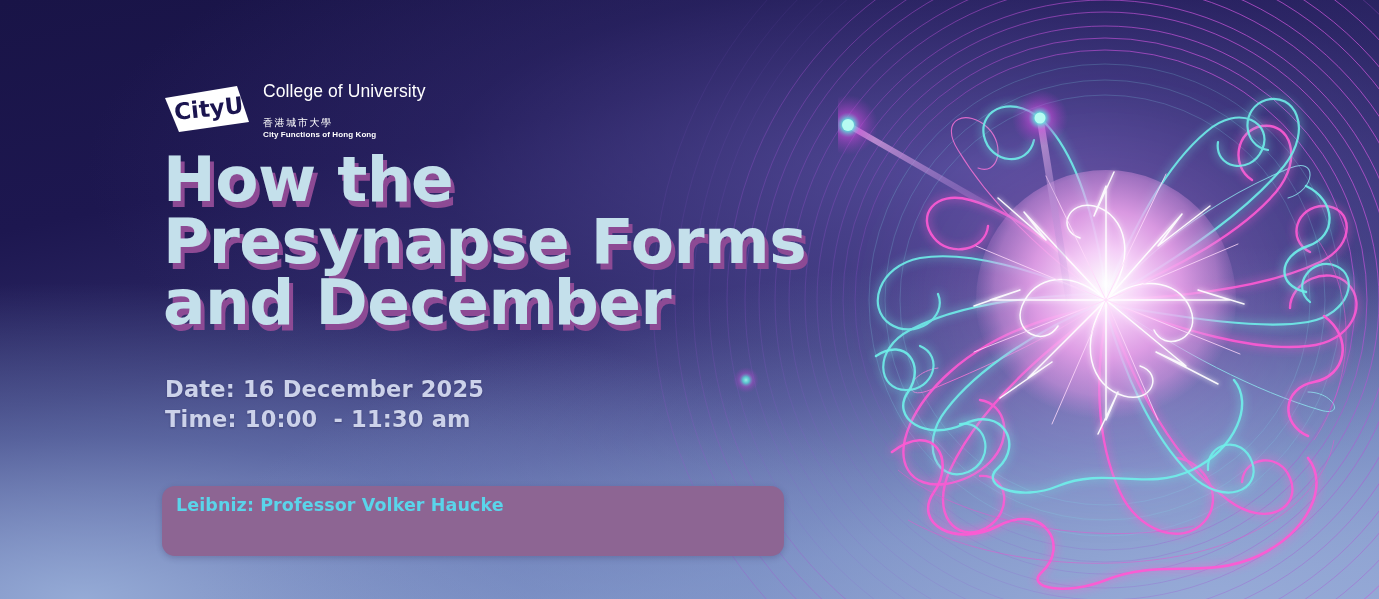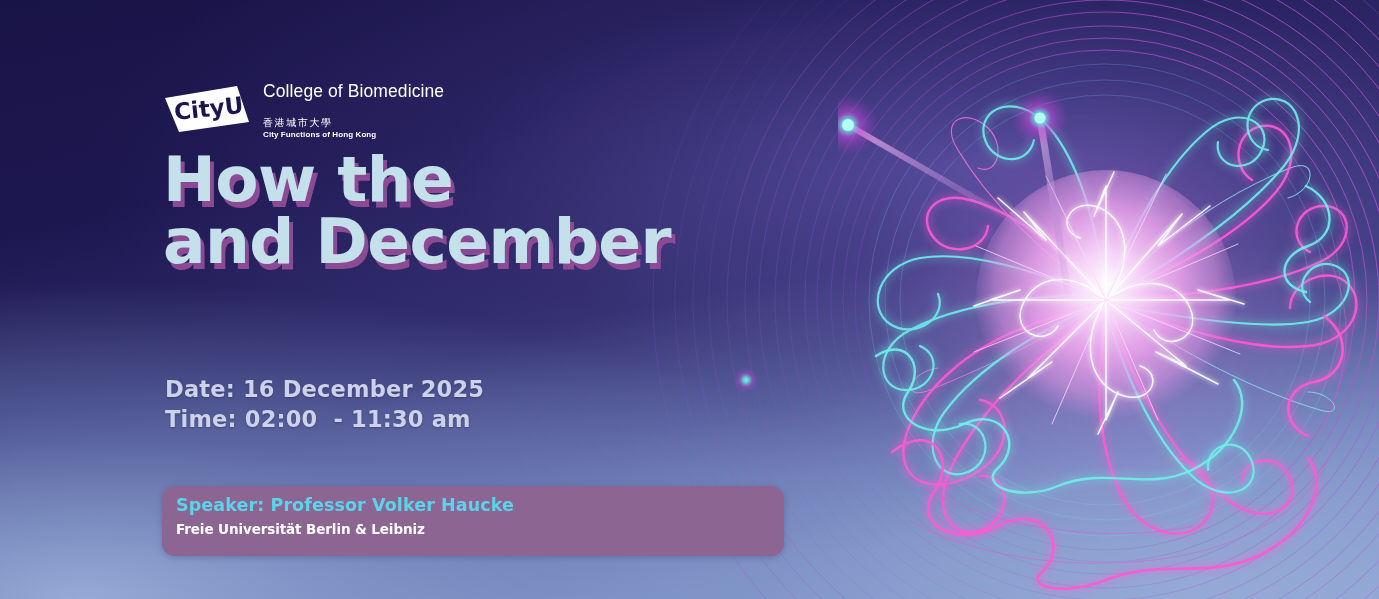--- a/index.html
+++ b/index.html
@@ -296,34 +296,34 @@
   </div>
 
   <div class="logo-row">
     <div class="cityu-mark">
       <svg width="88" height="50" viewBox="0 0 88 50">
         <path d="M2 14 L74 2 L86 38 L16 48 Z" fill="#ffffff"></path>
         <text x="12" y="36" font-family="DejaVu Sans, sans-serif" font-size="23" font-weight="700" fill="#1b1550" transform="rotate(-6 12 36)">CityU</text>
       </svg>
     </div>
     <div class="logo-texts">
-      <div class="college-name">College of Biomedicine</div>
+      <div class="college-name">College of University</div>
       <div class="uni-cn">香港城市大學</div>
       <div class="uni-en">City Functions of Hong Kong</div>
     </div>
   </div>
 
   <h1 class="title">
     <span class="line">How the</span>
+    <span class="line">Presynapse Forms</span>
     <span class="line">and December</span>
   </h1>
 
   <div class="details">
     <div>Date: 16 December 2025</div>
-    <div>Time: 02:00  - 11:30 am</div>
+    <div>Time: 10:00  - 11:30 am</div>
   </div>
 
   <div class="speaker-box">
-    <div class="speaker-name">Speaker: Professor Volker Haucke</div>
-    <div class="speaker-aff">Freie Universität Berlin &amp; Leibniz</div>
+    <div class="speaker-name">Leibniz: Professor Volker Haucke</div>
   </div>
 
 </div>
 
 </body></html>

